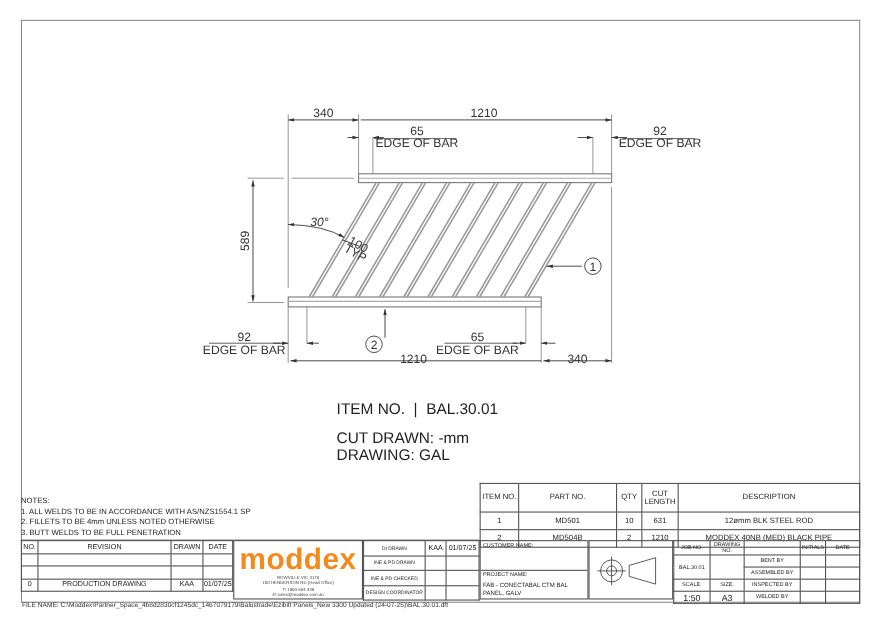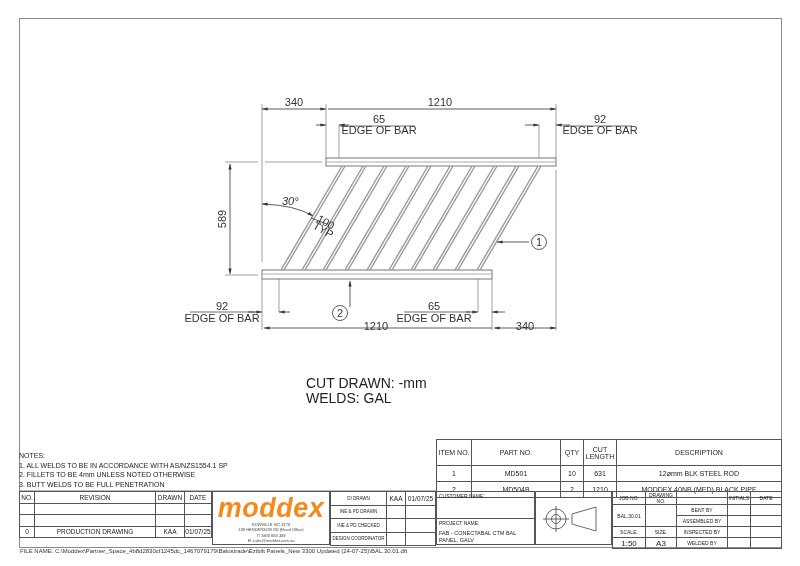--- a/index.html
+++ b/index.html
@@ -8,21 +8,21 @@
   svg.drawing { position:absolute; left:0; top:0; width:800px; height:566px; }
   .dim { font-family:"Liberation Sans", sans-serif; font-size:11px; fill:#333; }
   .item-info { position:absolute; left:306px; top:364px; font-size:14px; line-height:15px; color:#222; }
   .item-info .row { white-space:pre; }
   .item-info .gap { height:12px; }
   table { border-collapse:collapse; }
   td { border:1px solid #555; padding:0; font-size:6.5px; text-align:center; vertical-align:middle; color:#222; }
   .notes { position:absolute; left:19px; top:451px; font-size:7px; line-height:9.5px; color:#222; }
   .rev-table { position:absolute; left:19px; top:491px; width:193px; }
   .rev-table td { height:10.5px; }
-  .logo-box { position:absolute; left:212px; top:491px; width:118px; height:54px; border:1px solid #555; box-sizing:border-box; text-align:center;font-style:italic; }
+  .logo-box { position:absolute; left:212px; top:491px; width:118px; height:54px; border:1px solid #555; box-sizing:border-box; text-align:center; }
   .logo { font-size:27px; color:#f28a1e; font-weight:bold; letter-spacing:0.5px; line-height:27px; margin-top:3px; }
   .logo-addr { font-size:4px; line-height:5.3px; color:#444; }
   .sign-table { position:absolute; left:330px; top:491px; width:106px; }
   .sign-table td { height:12.5px; font-size:4.5px; }
   .parts-table { position:absolute; left:436px; top:439px; width:346px; }
   .parts-table td { font-size:7px; height:15px; }
   .parts-table tr.hdr td { height:25px; }
   .cust-box { position:absolute; left:436px; top:491px; width:99px; height:54px; border:1px solid #555; box-sizing:border-box; font-size:5px; }
   .cust-box .lbl { padding:1px 2px; }
   .proj { position:absolute; left:0; top:26px; width:100%; border-top:1px solid #555; }
@@ -145,23 +145,24 @@
     <circle cx="340" cy="313" r="7.5"></circle>
   </g>
   <text class="dim" x="340" y="317" text-anchor="middle" font-size="10">2</text>
 
   <g stroke="#555" stroke-width="0.8">
     <line x1="19" y1="491" x2="436" y2="491"></line>
   </g>
 </svg>
 
 <div class="item-info">
+  <div class="row">ITEM NO.  |  BAL.30.01</div>
   <div class="gap"></div>
   <div class="row">CUT DRAWN: -mm</div>
-  <div class="row">WELDS: GAL</div>
+  <div class="row">DRAWING: GAL</div>
 </div>
 
 <div class="notes">
   <div>NOTES:</div>
   <div>1. ALL WELDS TO BE IN ACCORDANCE WITH AS/NZS1554.1 SP</div>
   <div>2. FILLETS TO BE 4mm UNLESS NOTED OTHERWISE</div>
   <div>3. BUTT WELDS TO BE FULL PENETRATION</div>
 </div>
 
 <table class="rev-table">

